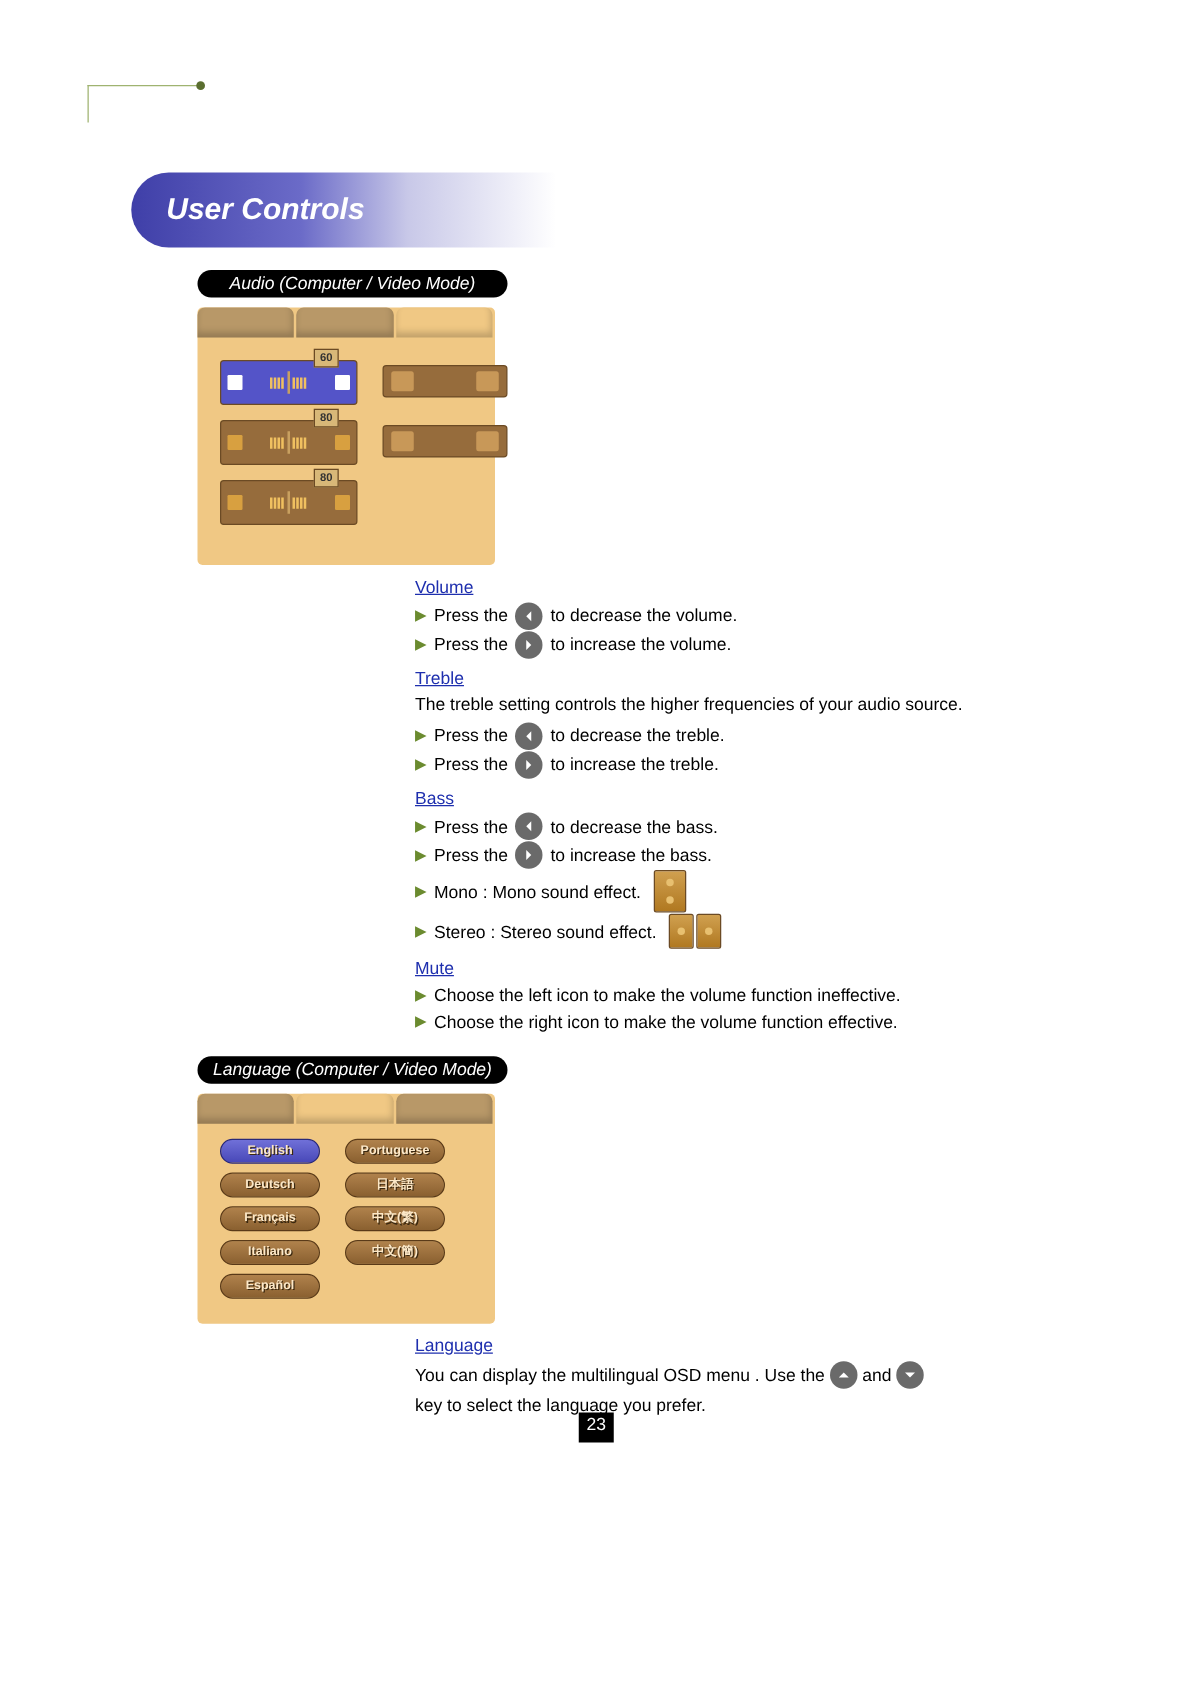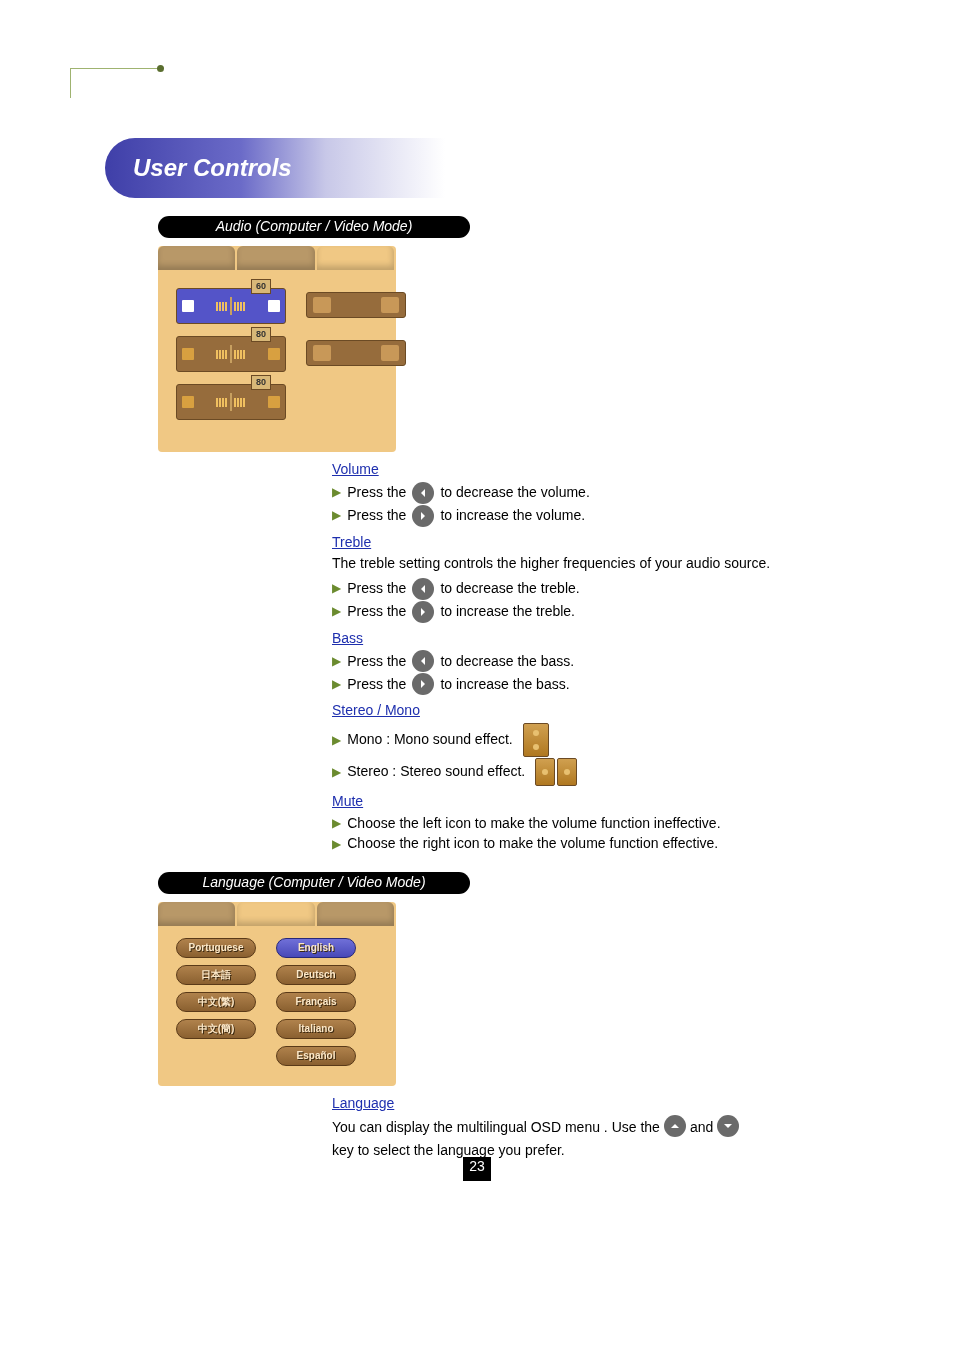--- a/index.html
+++ b/index.html
@@ -4,21 +4,21 @@
 <style>
   * { box-sizing: border-box; margin: 0; padding: 0; }
   body { font-family: Arial, sans-serif; background: #fff; width: 954px; font-size: 14px; color: #000; line-height: 1.4; }
   
   .page { position: relative; padding: 40px 80px 40px 70px; margin-top: 28px; }
   .corner { position: absolute; top: 40px; left: 70px; width: 90px; height: 30px; border-top: 1px solid #9fb370; border-left: 1px solid #9fb370; }
   .corner::after { content: ""; position: absolute; right: -4px; top: -4px; width: 7px; height: 7px; background: #5a6e2f; border-radius: 50%; }
   
   .banner { margin: 70px 0 0 35px; width: 340px; height: 60px; background: linear-gradient(90deg, #3f3fa8 0%, #6b6bc8 40%, #c8c8e8 65%, #ffffff 100%); border-radius: 30px 0 0 30px; display: flex; align-items: center; padding-left: 28px; font-style: italic; font-weight: bold; color: #fff; font-size: 24px; }
   
-  .pill { margin: 18px 0 8px 88px; width: 312px; height: 22px; background: #000; border-radius: 12px; display: flex; align-items: center; justify-content: center; color: #fff; font-style: italic; font-size: 14px; }
+  .pill { margin: 18px 0 8px 88px; width: 248px; height: 22px; background: #000; border-radius: 12px; display: flex; align-items: center; justify-content: center; color: #fff; font-style: italic; font-size: 14px; }
   
   .osd { margin: 0 0 0 88px; width: 238px; background: #f0c884; border-radius: 4px; position: relative; }
   .tabrow { display: flex; height: 24px; }
   .tab { flex: 1; height: 24px; background: #b89868; border-top-left-radius: 6px; border-top-right-radius: 6px; margin-right: 2px; box-shadow: inset -1px -4px 6px rgba(0,0,0,0.2); }
   .tab.active { background: #f0c884; }
   .osdbody { padding: 18px 18px 28px 18px; }
   
   .slider { position: relative; width: 110px; height: 36px; background: #966c3c; border: 1px solid #6b4a24; border-radius: 3px; display: flex; align-items: center; justify-content: space-between; padding: 0 4px; margin-bottom: 4px; }
   .slider.sel { background: #5454c8; }
   .slider .val { position: absolute; top: -10px; right: 14px; background: #d8b878; border: 1px solid #6b4a24; font-size: 9px; padding: 0 4px; color: #333; font-weight: bold; }
@@ -227,21 +227,20 @@
       <span class="tri">▶</span>
       <span>Press the</span>
       <span class="arrbtn">
           <svg viewBox="0 0 10 10">
             <path d="M3 1 L7 5 L3 9 Z"></path>
           </svg>
         </span>
       <span>to increase the bass.</span>
     </div>
 
-    <div class="uhead">Stereo / Mono</div>
     <div class="arrow-line">
       <span class="tri">▶</span>
       <span>Mono : Mono sound effect.</span>
       <span class="speaker-pair">
         <span class="spk-img big">
             <span class="dot"></span>
             <span class="dot"></span>
           </span>
       </span>
     </div>
@@ -274,48 +273,48 @@
   </div>
 
   <div class="osd">
     <div class="tabrow">
       <div class="tab"></div>
       <div class="tab active"></div>
       <div class="tab"></div>
     </div>
     <div class="langbody">
       <div class="langcol">
-        <div class="langbtn">
-            <span>Portuguese</span>
-          </div>
-        <div class="langbtn">
-            <span>日本語</span>
-          </div>
-        <div class="langbtn">
-            <span>中文(繁)</span>
-          </div>
-        <div class="langbtn">
-            <span>中文(簡)</span>
-          </div>
-      </div>
-      <div class="langcol">
         <div class="langbtn sel">
             <span>English</span>
           </div>
         <div class="langbtn">
             <span>Deutsch</span>
           </div>
         <div class="langbtn">
             <span>Français</span>
           </div>
         <div class="langbtn">
             <span>Italiano</span>
           </div>
         <div class="langbtn">
             <span>Español</span>
+          </div>
+      </div>
+      <div class="langcol">
+        <div class="langbtn">
+            <span>Portuguese</span>
+          </div>
+        <div class="langbtn">
+            <span>日本語</span>
+          </div>
+        <div class="langbtn">
+            <span>中文(繁)</span>
+          </div>
+        <div class="langbtn">
+            <span>中文(簡)</span>
           </div>
       </div>
     </div>
   </div>
 
   <div class="content-lang">
     <div class="uhead">Language</div>
     <div class="flexline">
       <span>You can display the multilingual OSD menu . Use the</span>
       <span class="arrbtn">

